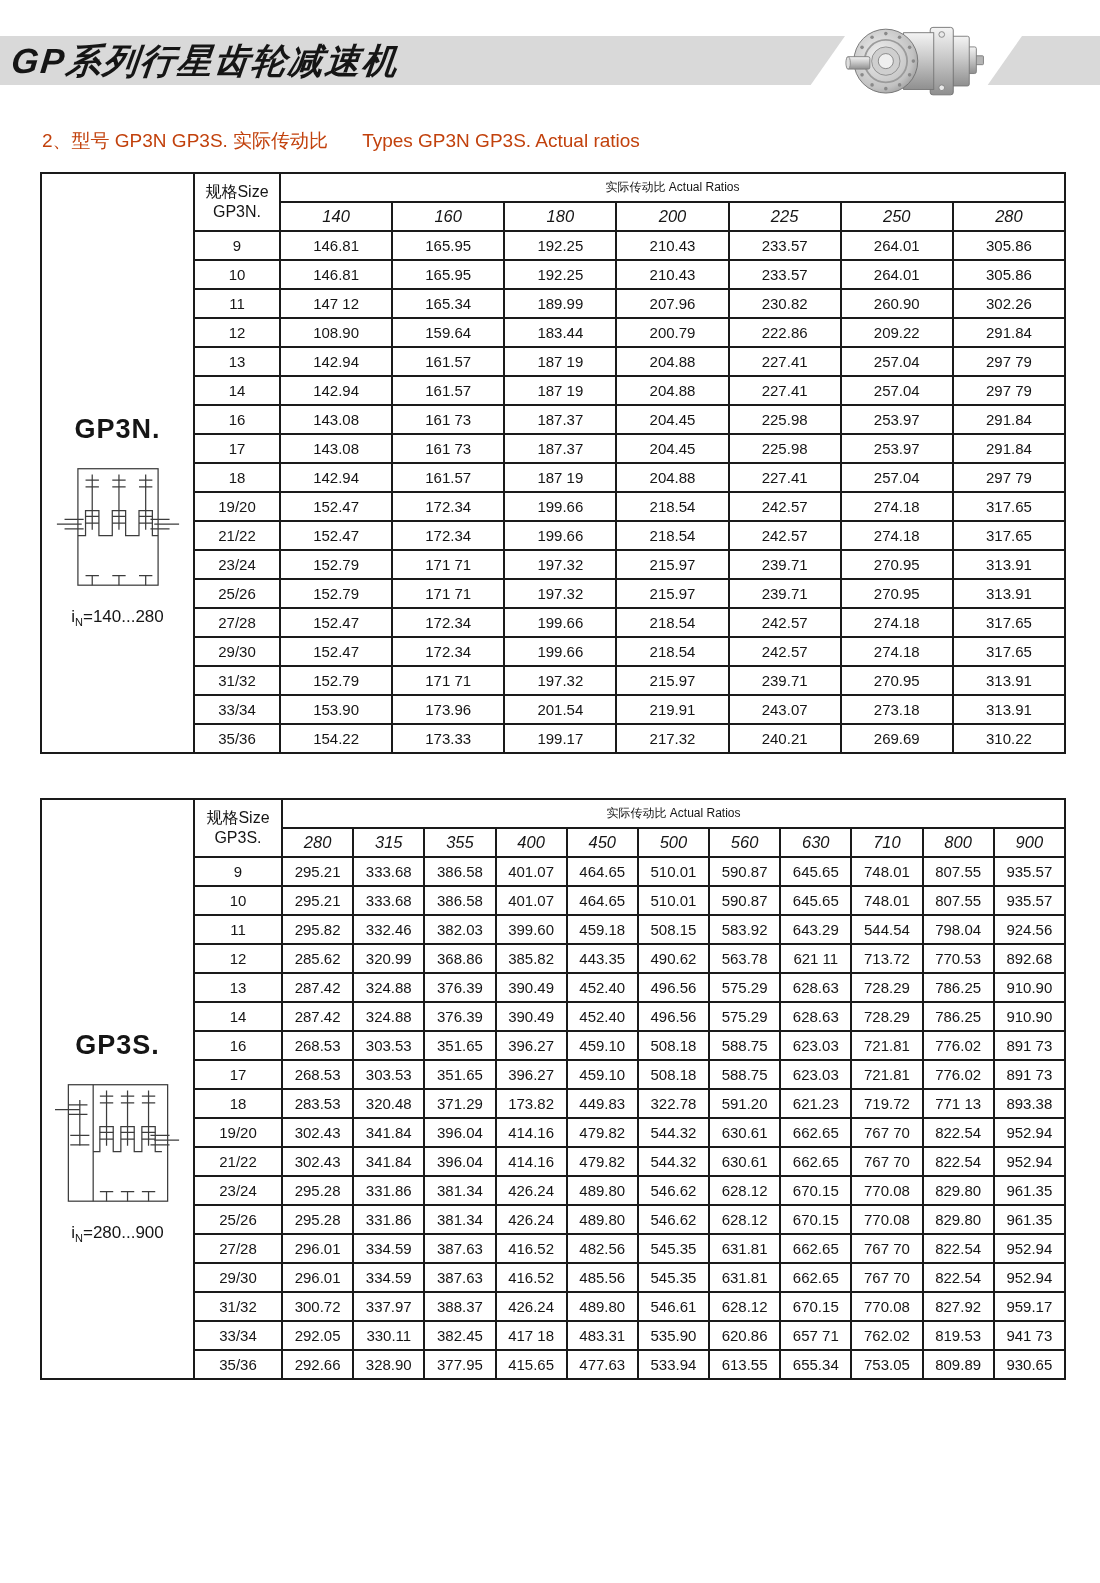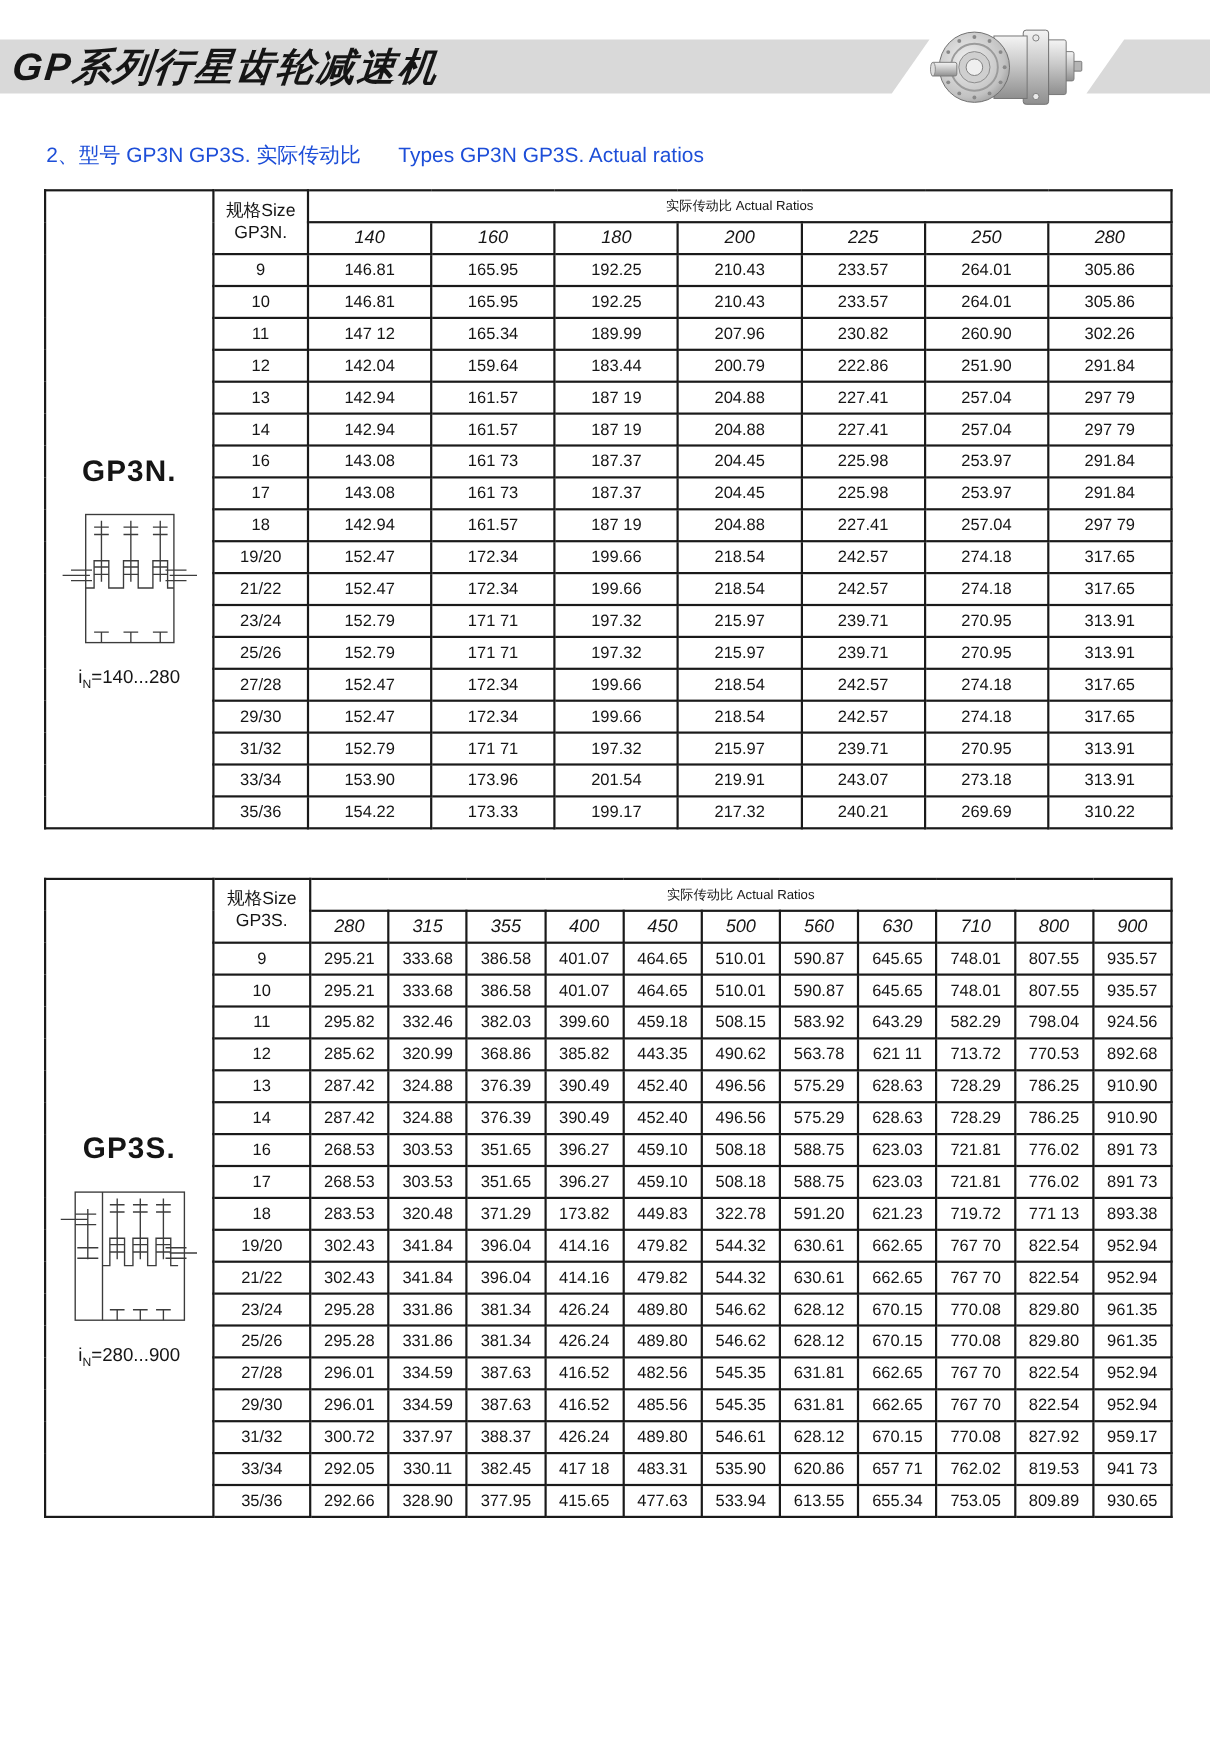--- a/index.html
+++ b/index.html
@@ -16,21 +16,21 @@
     position:absolute;top:36px;left:1022px;width:140px;height:49px;
     background:#d9d9d9;transform:skewX(-35deg);transform-origin:0 0;
   }
   .page-title{
     position:absolute;top:38px;left:14px;margin:0;
     font-size:35px;font-weight:bold;font-style:italic;letter-spacing:2px;
     transform:skewX(-6deg);transform-origin:0 0;white-space:nowrap;
   }
   .gear-art{position:absolute;top:18px;left:845px;width:142px;height:88px;}
   .subtitle{
-    position:absolute;top:128px;left:42px;font-size:19px;color:#1d4ed8;
+    position:absolute;top:128px;left:42px;font-size:19px;color:#c2410c;
     white-space:nowrap;
   }
   .subtitle .en{margin-left:34px;}
   
   table.ratios{
     position:absolute;left:40px;border-collapse:collapse;table-layout:fixed;
     width:1026px;background:#fff;
   }
   #t1{top:172px;}
   #t2{top:798px;}
@@ -179,26 +179,26 @@
         <td class="val-cell">147 12</td>
         <td class="val-cell">165.34</td>
         <td class="val-cell">189.99</td>
         <td class="val-cell">207.96</td>
         <td class="val-cell">230.82</td>
         <td class="val-cell">260.90</td>
         <td class="val-cell">302.26</td>
       </tr>
       <tr>
         <td class="size-cell">12</td>
-        <td class="val-cell">142.04</td>
+        <td class="val-cell">108.90</td>
         <td class="val-cell">159.64</td>
         <td class="val-cell">183.44</td>
         <td class="val-cell">200.79</td>
         <td class="val-cell">222.86</td>
-        <td class="val-cell">251.90</td>
+        <td class="val-cell">209.22</td>
         <td class="val-cell">291.84</td>
       </tr>
       <tr>
         <td class="size-cell">13</td>
         <td class="val-cell">142.94</td>
         <td class="val-cell">161.57</td>
         <td class="val-cell">187 19</td>
         <td class="val-cell">204.88</td>
         <td class="val-cell">227.41</td>
         <td class="val-cell">257.04</td>
@@ -425,21 +425,21 @@
       <tr>
         <td class="size-cell">11</td>
         <td class="val-cell">295.82</td>
         <td class="val-cell">332.46</td>
         <td class="val-cell">382.03</td>
         <td class="val-cell">399.60</td>
         <td class="val-cell">459.18</td>
         <td class="val-cell">508.15</td>
         <td class="val-cell">583.92</td>
         <td class="val-cell">643.29</td>
-        <td class="val-cell">582.29</td>
+        <td class="val-cell">544.54</td>
         <td class="val-cell">798.04</td>
         <td class="val-cell">924.56</td>
       </tr>
       <tr>
         <td class="size-cell">12</td>
         <td class="val-cell">285.62</td>
         <td class="val-cell">320.99</td>
         <td class="val-cell">368.86</td>
         <td class="val-cell">385.82</td>
         <td class="val-cell">443.35</td>

